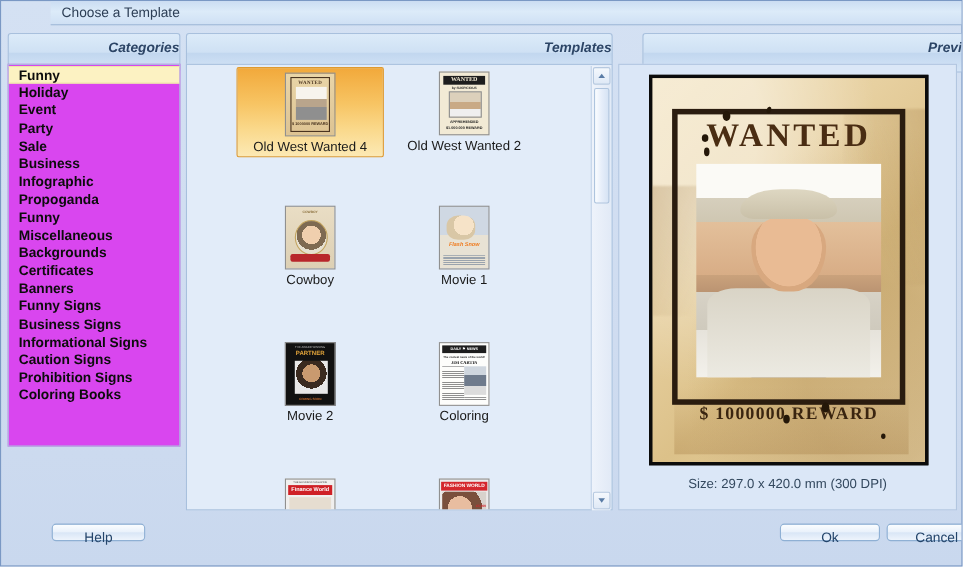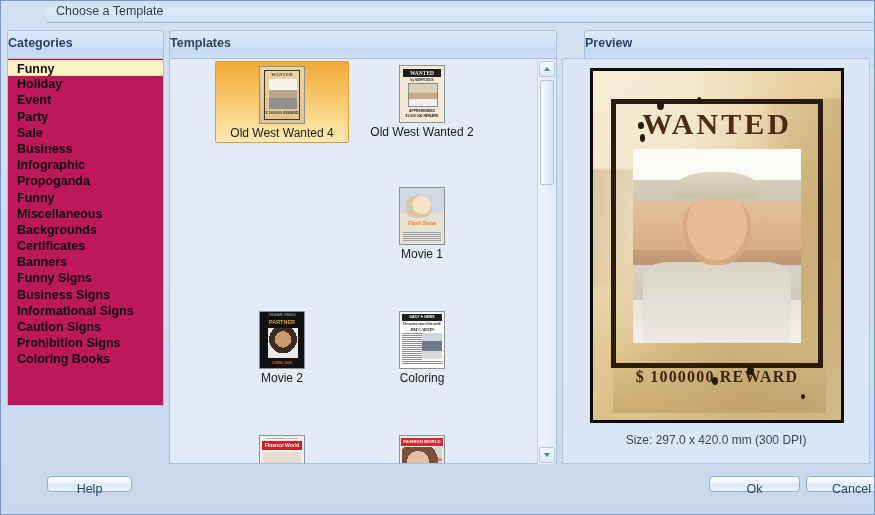--- a/index.html
+++ b/index.html
@@ -32,36 +32,37 @@
     text-align: center; line-height: 19px;
     cursor: pointer;
   }
 
   
   .colhead {
     position: absolute; height: 36px;
     background: linear-gradient(to bottom, #dcebf9 0%, #cfe1f4 48%, #c2d7ef 52%, #d5e5f7 100%);
     border: 1px solid #a8c0dd;
     border-radius: 3px;
-    text-align: left;
+    text-align: right;
     line-height: 24px;
     font-size: 12.5px; font-weight: bold;
     color: #2c4566;
+    font-style: italic;
   }
   #head-categories { left: 6px;   top: 29px; width: 157px; }
   #head-templates  { left: 168px; top: 29px; width: 388px; }
   #head-preview    { left: 583px; top: 29px; width: 308px; }
 
   
   .panel {
     position: absolute;
     background: #e4edf9;
     border: 1px solid #a8c0dd;
   }
-  #panel-categories { left: 6px;   top: 57px; width: 157px; height: 348px; background: #be185d; }
+  #panel-categories { left: 6px;   top: 57px; width: 157px; height: 348px; background: #d946ef; }
   #panel-templates  { left: 168px; top: 57px; width: 388px; height: 406px; background: #e2ecf9; }
   #panel-preview    { left: 561px; top: 57px; width: 308px; height: 406px; background: #dbe7f7; border-color: #b2c6e0; }
 
   
   #cat-list { position: absolute; left: 0; top: 0; width: 100%; padding-top: 1px; }
   .cat-item {
     height: 16.2px; line-height: 16px;
     padding-left: 9px;
     font-size: 12.5px; font-weight: bold;
     color: #0c0c0c;
@@ -414,20 +415,28 @@
       <div class="tpl-cell" style="left: 185px; top: 2px;">
         <div class="thumb t-wanted2">
       <div class="bar">WANTED</div>
       <div class="sub">by SUSPICIOUS</div>
       <div class="ph"></div>
       <div class="r1">APPREHENDED</div>
       <div class="r2">$1.000.000 REWARD</div>
         </div>
         <div class="tpl-label">Old West Wanted 2</div>
       </div>
+      <div class="tpl-cell" style="left: 45px; top: 124px;">
+        <div class="thumb t-cowboy">
+      <div class="top">COWBOY</div>
+      <div class="oval"></div>
+      <div class="ribbon"></div>
+        </div>
+        <div class="tpl-label">Cowboy</div>
+      </div>
       <div class="tpl-cell" style="left: 185px; top: 124px;">
         <div class="thumb t-movie1">
       <div class="blob"></div>
       <div class="ttl">Flash Snow</div>
       <div class="credits"></div>
         </div>
         <div class="tpl-label">Movie 1</div>
       </div>
       <div class="tpl-cell" style="left: 45px; top: 248px;">
         <div class="thumb t-movie2">

